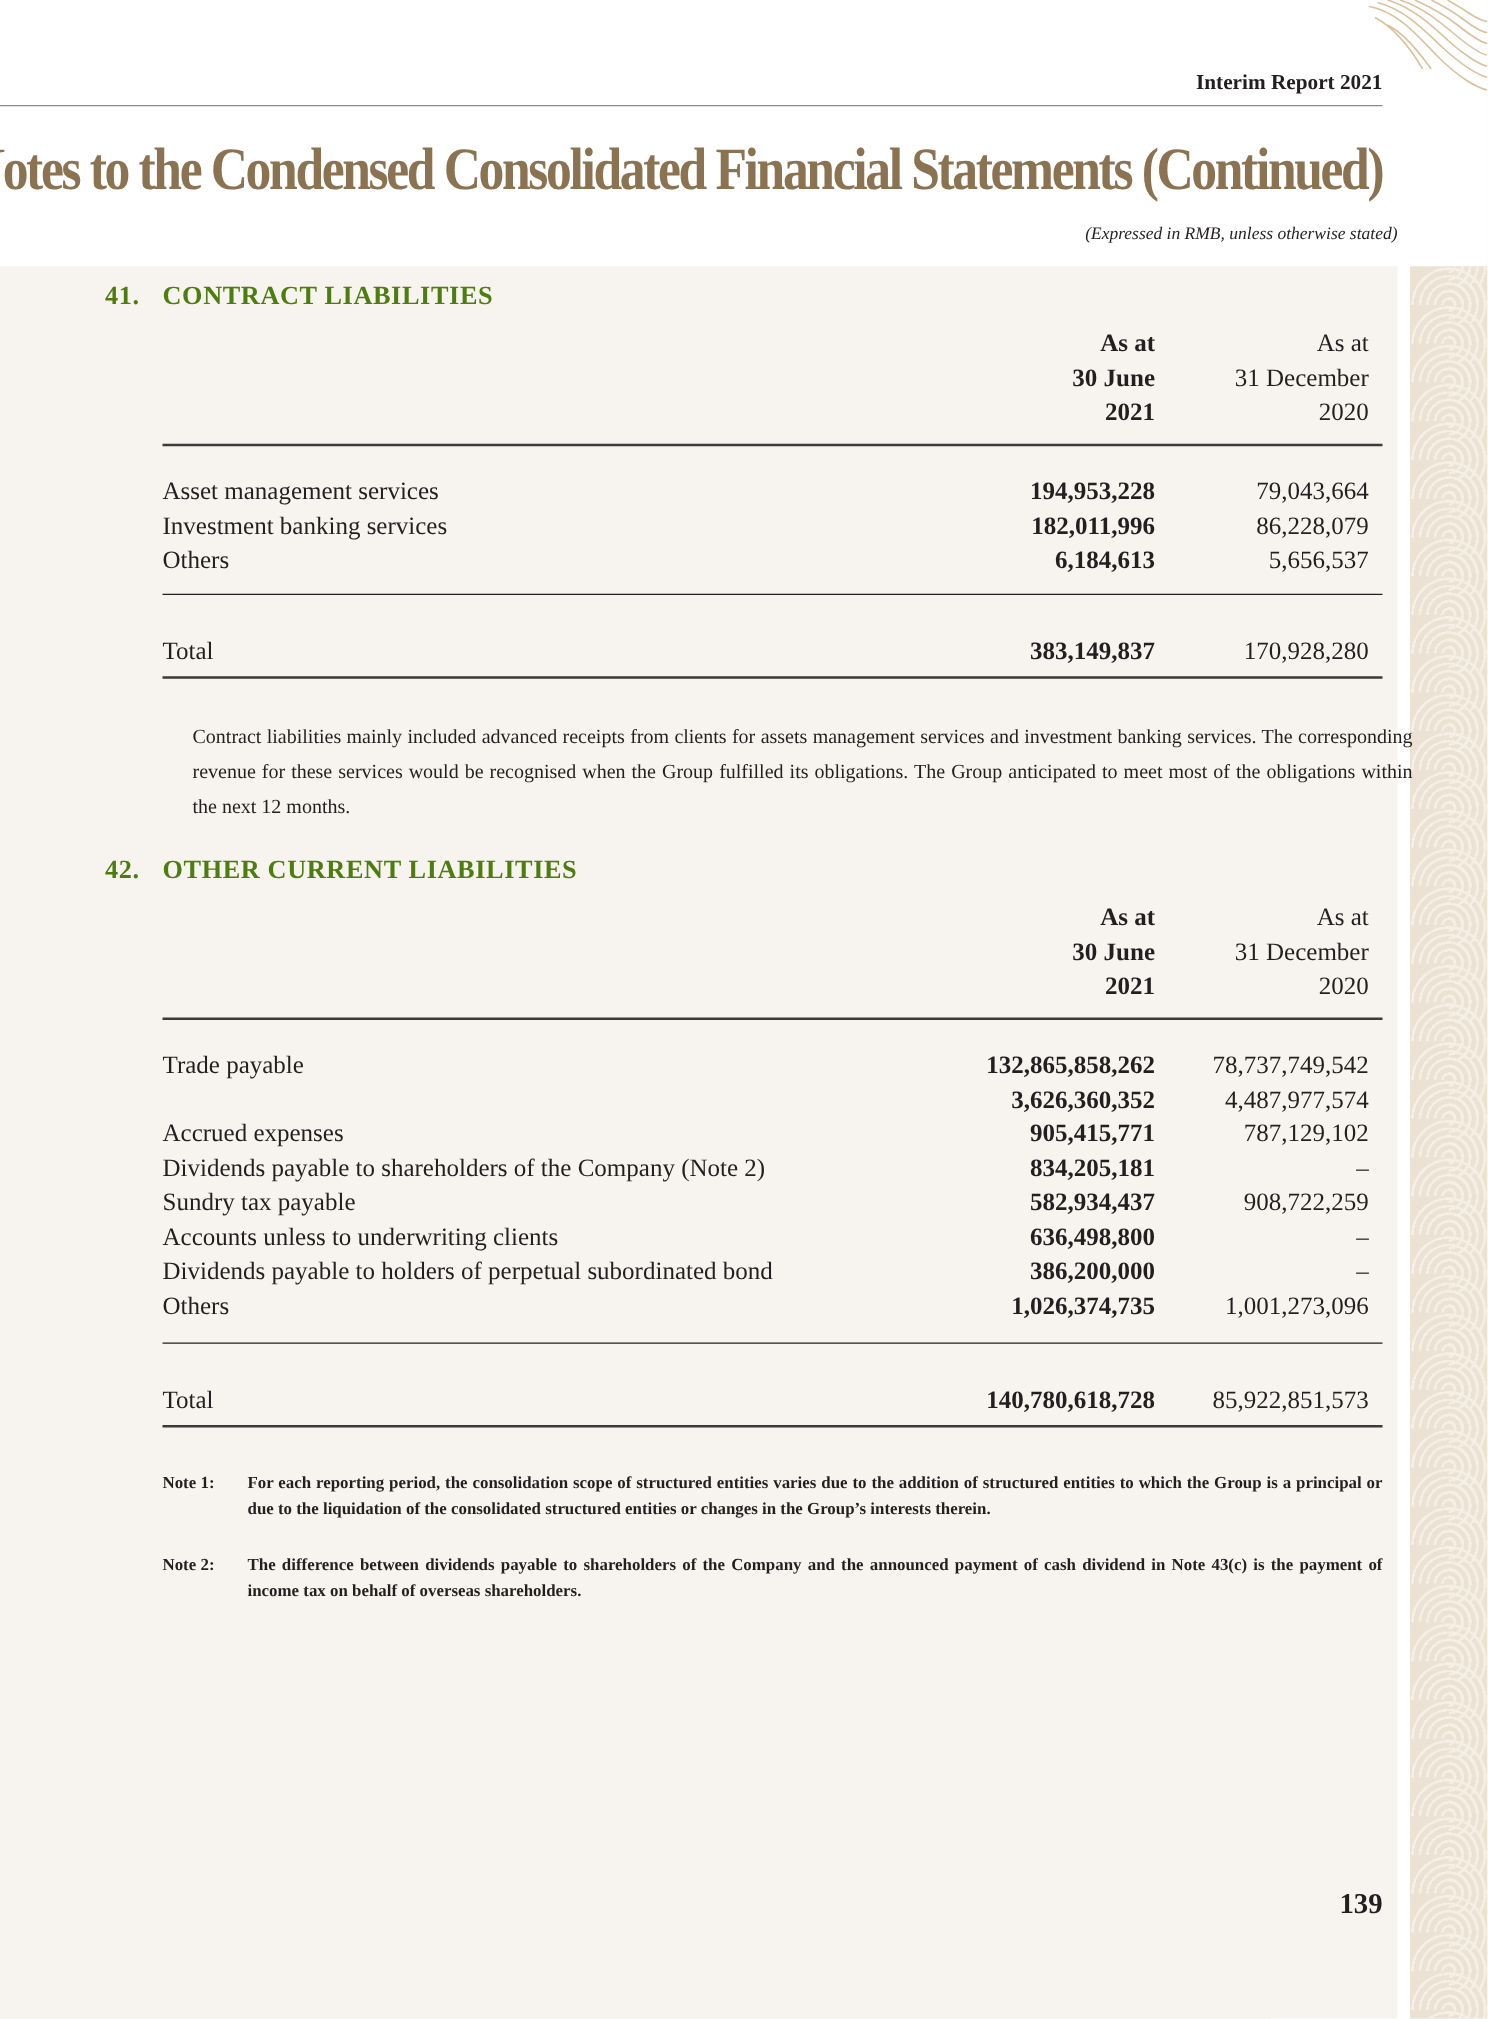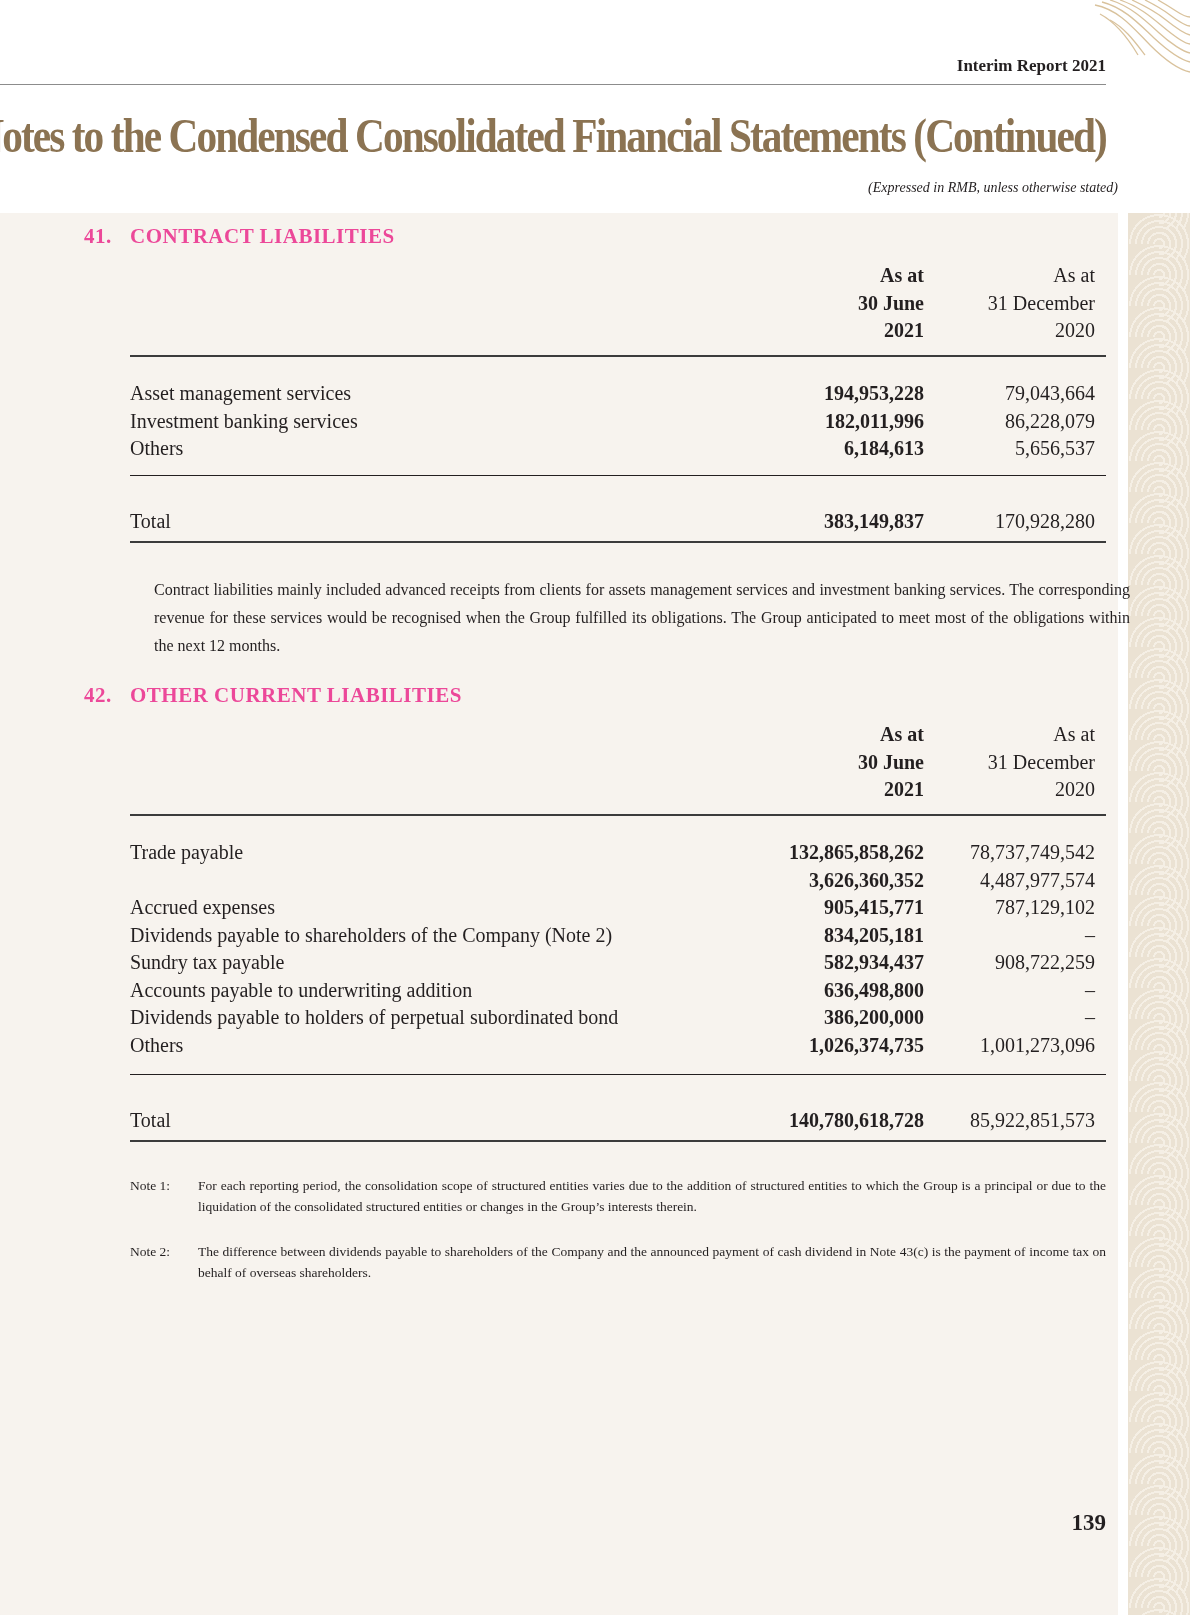--- a/index.html
+++ b/index.html
@@ -25,37 +25,37 @@
   .page-title {
     position: absolute; right: 84px; top: 108px;
     font-family: "Liberation Serif", serif; font-weight: bold;
     font-size: 48px; letter-spacing: -2.2px; color: #8b7352;
     transform: scaleX(0.86); transform-origin: right center; white-space: nowrap;
   }
   .subtitle { position: absolute; right: 72px; top: 180px; font-size: 14px; font-style: italic; color: #231f20; }
 
   .section-heading {
     position: absolute; left: 84px; font-size: 21px; font-weight: bold;
-    color: #ec4899; letter-spacing: 0.5px; white-space: nowrap;
+    color: #4d7c0f; letter-spacing: 0.5px; white-space: nowrap;
   }
   .section-heading .num { display: inline-block; width: 46px; }
 
   .fin-table { position: absolute; left: 130px; width: 976px; font-size: 20px; }
   .th-row, .data-row { position: relative; height: 27.5px; line-height: 27.5px; }
   .col-label { position: absolute; left: 0; white-space: nowrap; }
   .col-a { position: absolute; right: 182px; font-weight: bold; text-align: right; white-space: nowrap; }
   .col-b { position: absolute; right: 11px; text-align: right; white-space: nowrap; }
   .th-row .col-a { font-weight: bold; }
   .th-row .col-b { font-weight: normal; }
   .thick-rule { position: absolute; left: 0; width: 976px; height: 2px; background: #3b3b3b; }
   .thin-rule { position: absolute; left: 0; width: 976px; height: 1px; background: #231f20; }
 
   .para { position: absolute; left: 130px; width: 976px; font-size: 16px; line-height: 28px; text-align: justify; }
 
-  .note { position: absolute; left: 130px; width: 976px; font-size: 13.5px; line-height: 21px; }
+  .note { position: absolute; left: 130px; width: 976px; font-size: 13.5px; line-height: 21px; font-weight: bold; }
   .note .note-label { position: absolute; left: 0; top: 0; }
   .note .note-text { display: block; margin-left: 68px; text-align: justify; }
 
   .page-number { position: absolute; right: 84px; top: 1510px; font-size: 23px; font-weight: bold; }
 </style>
 </head>
 <body>
 
 <div class="top-band"></div>
 <div class="content-band"></div>
@@ -166,21 +166,21 @@
       <span class="col-label">Dividends payable to shareholders of the Company (Note 2)</span>
       <span class="col-a">834,205,181</span>
       <span class="col-b">–</span>
     </div>
     <div class="data-row">
       <span class="col-label">Sundry tax payable</span>
       <span class="col-a">582,934,437</span>
       <span class="col-b">908,722,259</span>
     </div>
     <div class="data-row">
-      <span class="col-label">Accounts payable to underwriting addition</span>
+      <span class="col-label">Accounts unless to underwriting clients</span>
       <span class="col-a">636,498,800</span>
       <span class="col-b">–</span>
     </div>
     <div class="data-row">
       <span class="col-label">Dividends payable to holders of perpetual subordinated bond</span>
       <span class="col-a">386,200,000</span>
       <span class="col-b">–</span>
     </div>
     <div class="data-row">
       <span class="col-label">Others</span>

